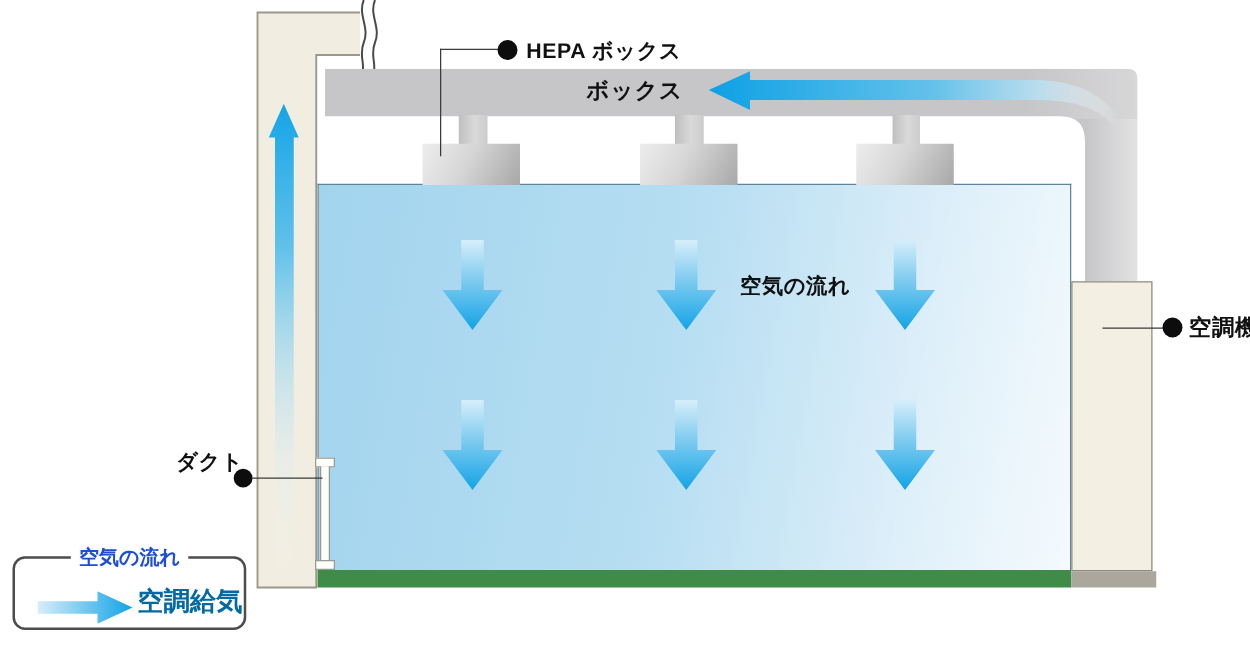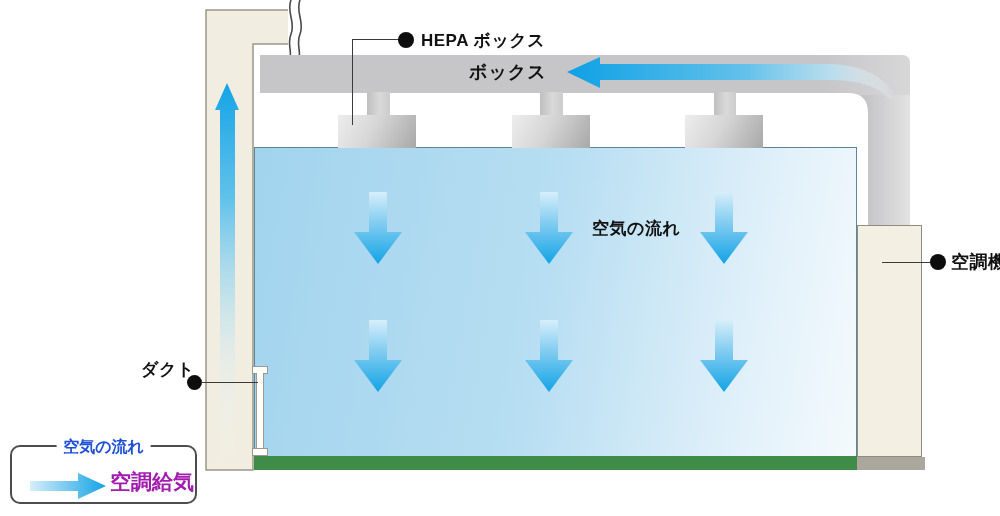--- a/index.html
+++ b/index.html
@@ -214,16 +214,16 @@
     <div id="legend-title">空気の流れ</div>
     <svg class="abs" style="left:18px; top:26px; width:76px; height:26px;" viewBox="0 0 76 26">
       <defs>
         <linearGradient id="gradLegend" x1="0" y1="0" x2="1" y2="0">
           <stop offset="0" stop-color="#d7eefa"></stop>
           <stop offset="1" stop-color="#12a3e6"></stop>
         </linearGradient>
       </defs>
       <path d="M0 8 H48 V0 L76 13 L48 26 V18 H0 Z" fill="url(#gradLegend)"></path>
     </svg>
-    <div id="legend-item-label" style="color:#a21caf;">空調給気</div>
+    <div id="legend-item-label" style="color:#0369a1;">空調給気</div>
   </div>
 
 </div>
 
 </body></html>

